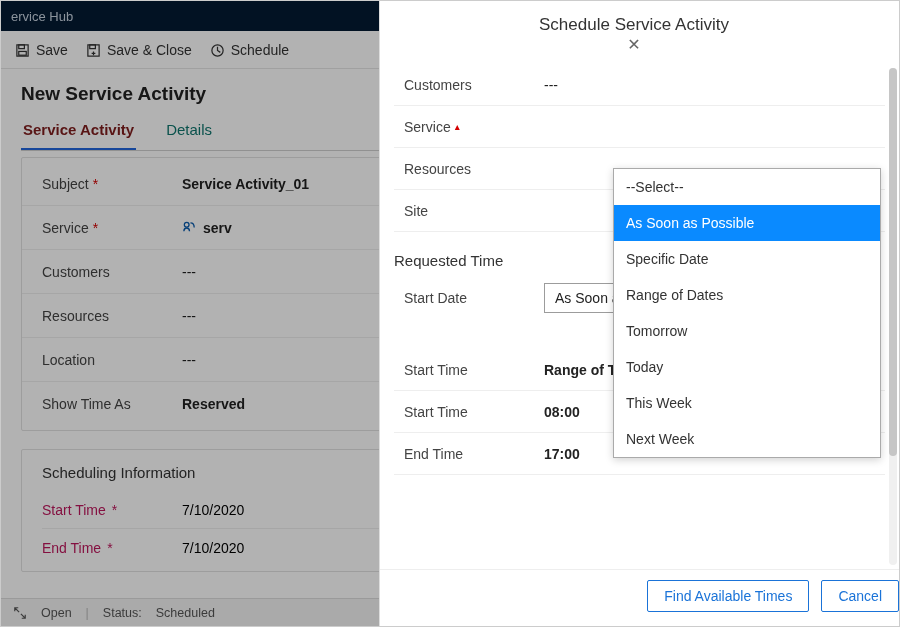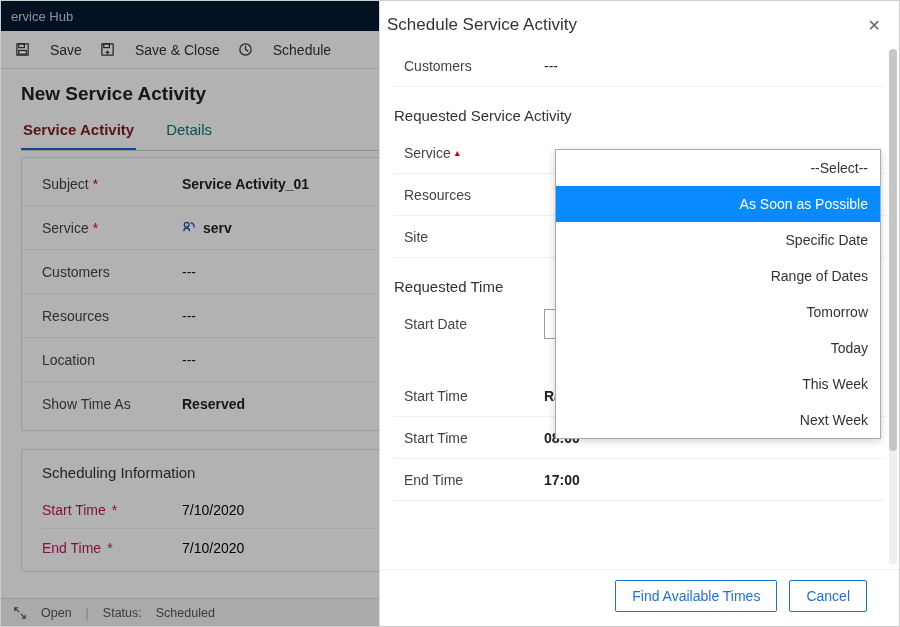--- a/index.html
+++ b/index.html
@@ -6,21 +6,21 @@
   body { width: 900px; height: 627px; overflow: hidden; position: relative; border: 1px solid #ccc; background: #fff; }
 
   
   .bg { position: absolute; inset: 0; }
   .dim-overlay { position: absolute; inset: 0; background: rgba(0,0,0,0.30); z-index: 5; pointer-events: none; }
 
   .topbar { background: #031a33; color: #c8d3e0; height: 30px; display: flex; align-items: center; padding: 0 10px; font-size: 13px; }
   .topbar .title { }
 
   .cmdbar { height: 38px; display: flex; align-items: center; gap: 18px; padding: 0 14px; border-bottom: 1px solid #e5e5e5; background: #fff; font-size: 14px; color: #333; }
-  .cmdbtn { display: flex; align-items: flex-start; gap: 20px; cursor: pointer; }
+  .cmdbtn { display: flex; align-items: flex-end; gap: 6px; cursor: pointer; }
   .cmdbtn svg { width: 15px; height: 15px; }
 
   .form-area { padding: 14px 20px 0 20px; }
   .form-title { font-size: 19px; font-weight: 600; color: #222; margin-bottom: 10px; }
   .tabs { display: flex; gap: 28px; border-bottom: 1px solid #d0d0d0; font-size: 15px; margin-bottom: 6px; }
   .tab { padding: 6px 2px 10px 2px; cursor: pointer; color: #0f766e; }
   .tab.active { color: #7f1d1d; font-weight: 600; border-bottom: 2px solid #2266dd; }
 
   .card { border: 1px solid #e1e1e1; border-radius: 2px; padding: 4px 0; margin-top: 6px; background: #fff; }
   .row { display: flex; align-items: center; min-height: 44px; padding: 0 20px; border-bottom: 1px solid #eee; font-size: 14px; }
@@ -37,45 +37,45 @@
   .srow { display: flex; align-items: center; min-height: 38px; font-size: 14px; border-bottom: 1px solid #eee; }
   .srow:last-child { border-bottom: none; }
   .srow .lbl { width: 140px; color: #be185d; }
 
   .statusbar { position: absolute; bottom: 0; left: 0; right: 0; height: 28px; background: #f4f4f4; display: flex; align-items: center; gap: 14px; padding: 0 12px; font-size: 12.5px; color: #555; border-top: 1px solid #ddd; }
   .statusbar .sep { color: #bbb; }
   .expand-icon { width: 14px; height: 14px; }
 
   
   .panel { position: absolute; top: 0; right: 0; bottom: 0; width: 520px; background: #fff; z-index: 10; border-left: 1px solid #ddd; display: flex; flex-direction: column; }
-  .panel-head { display: flex; align-items: center; justify-content: space-between; padding: 14px 18px 10px 7px; }
+  .panel-head { display: flex; align-items: center; justify-content: space-between; padding: 14px 18px 10px 7px; flex-direction: column; }
   .panel-head h2 { font-size: 17px; font-weight: 400; color: #333; }
   .close-x { cursor: pointer; color: #666; font-size: 16px; }
 
   .panel-body { flex: 1; overflow-y: auto; position: relative; padding: 0 14px 10px 14px; }
   .scroll-track { position: absolute; right: 2px; top: 4px; bottom: 4px; width: 8px; background: #f0f0f0; border-radius: 4px; }
   .scroll-thumb { position: absolute; left: 0; width: 8px; top: 0; height: 78%; background: #c6c6c6; border-radius: 4px; }
 
   .pfield { display: flex; align-items: center; min-height: 42px; font-size: 14px; border-bottom: 1px solid #eee; }
   .pfield .plbl { width: 150px; color: #444; padding-left: 10px; display:flex; align-items:center; gap:4px; }
   .pfield .pval { flex: 1; color: #222; }
   .psection { font-size: 15px; color: #333; margin: 20px 0 8px 0; }
   .req-sm { color: #d40000; font-size: 10px; }
 
   .pval.bold { font-weight: 600; }
 
   .select-box { position: relative; display: flex; align-items: center; border: 1px solid #9c9c9c; height: 30px; padding: 0 10px; font-size: 14px; width: 316px; cursor: pointer; }
   .select-box .chev { position: absolute; right: 8px; border-left: 1px solid #aaa; padding-left: 6px; color: #555; }
 
   
-  .dropdown { position: absolute; top: 104px; right: 18px; width: 326px; background: #fff; border: 1px solid #aaa; z-index: 20; box-shadow: 0 2px 8px rgba(0,0,0,.18); text-align: right; }
+  .dropdown { position: absolute; top: 104px; right: 18px; width: 268px; background: #fff; border: 1px solid #aaa; z-index: 20; box-shadow: 0 2px 8px rgba(0,0,0,.18); }
   .dropdown .opt { padding: 10px 12px; font-size: 14px; color: #333; cursor: pointer; }
   .dropdown .opt.hl { background: #0a8aff; color: #fff; }
 
-  .panel-foot { display: flex; justify-content: flex-end; gap: 12px; padding: 10px 32px 14px 0; border-top: 1px solid #eee; }
+  .panel-foot { display: flex; justify-content: flex-end; gap: 12px; padding: 10px 0 14px 0; border-top: 1px solid #eee; }
   .btn { border: 1px solid #1a73d8; color: #1a73d8; background: #fff; padding: 7px 16px; font-size: 14px; cursor: pointer; border-radius: 2px; }
 </style>
 </head>
 <body>
 
 <div class="bg">
   <div class="topbar">
     <span class="title">ervice Hub</span>
   </div>
 
@@ -185,21 +185,20 @@
   <div class="panel-body">
     <div class="scroll-track">
         <div class="scroll-thumb"></div>
       </div>
 
     <div class="pfield">
       <div class="plbl">Customers</div>
       <div class="pval">---</div>
     </div>
 
-    <div class="psection">Requested Service Activity</div>
     <div class="pfield">
       <div class="plbl">
           <span>Service</span>
           <span class="req-sm">▴</span>
         </div>
       <div class="pval"></div>
     </div>
     <div class="pfield">
       <div class="plbl">Resources</div>
       <div class="pval"></div>

